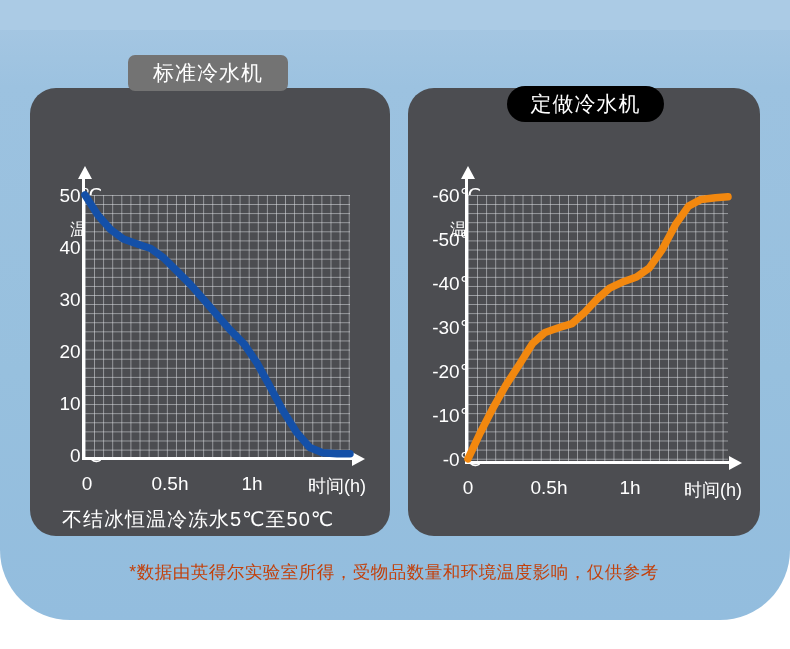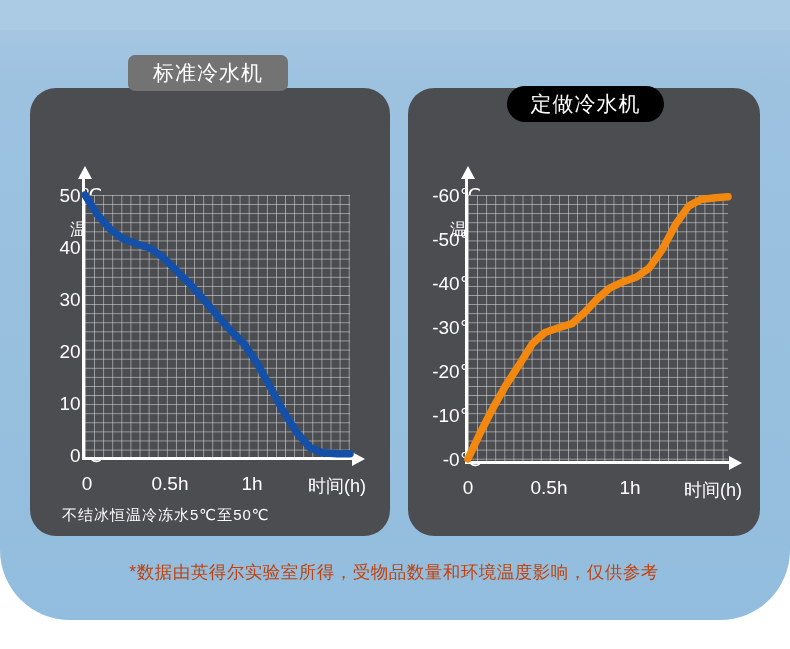--- a/index.html
+++ b/index.html
@@ -117,21 +117,21 @@
     white-space: nowrap;
     text-align: center;
     transform: translateX(-50%);
   }
   .xtick.label {
     font-size: 18px;
   }
   .caption {
     position: absolute;
     color: #ffffff;
-    font-size: 15px;
+    font-size: 20px;
     white-space: nowrap;
     letter-spacing: 1px;
   }
 
   .curve { position: absolute; left: 0; top: 0; overflow: visible; }
 
   .footnote {
     position: absolute;
     left: 0; top: 560px;
     width: 788px;

